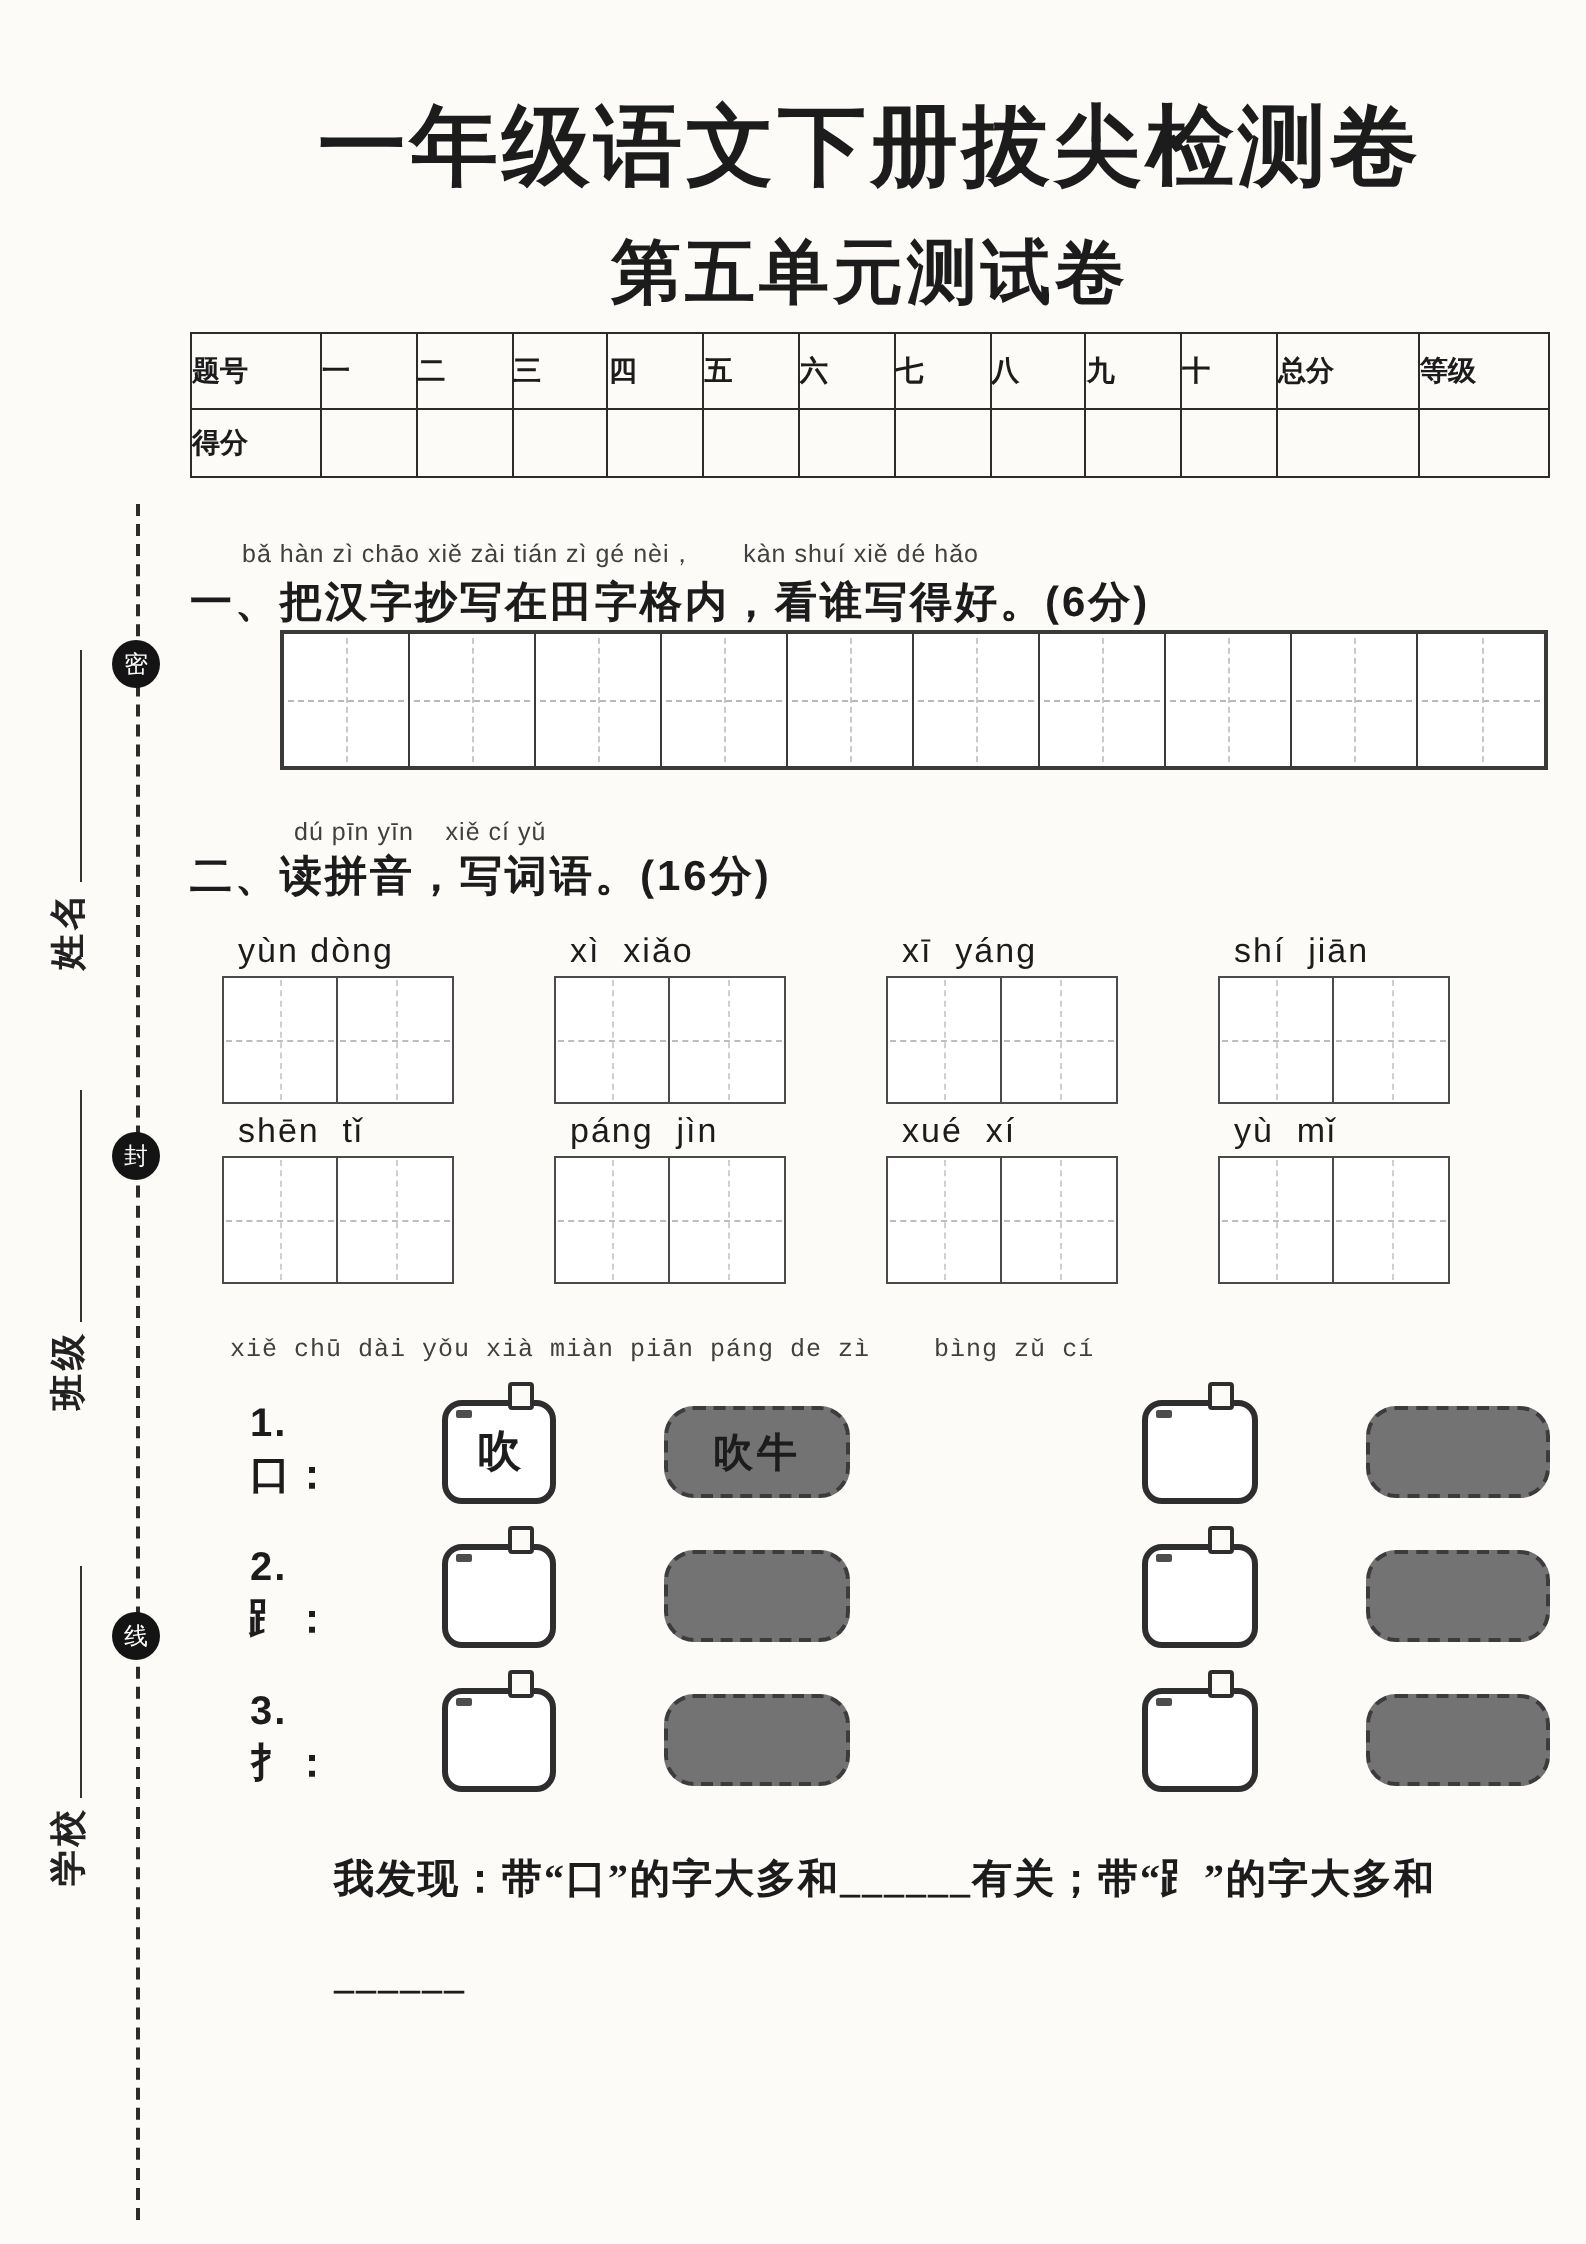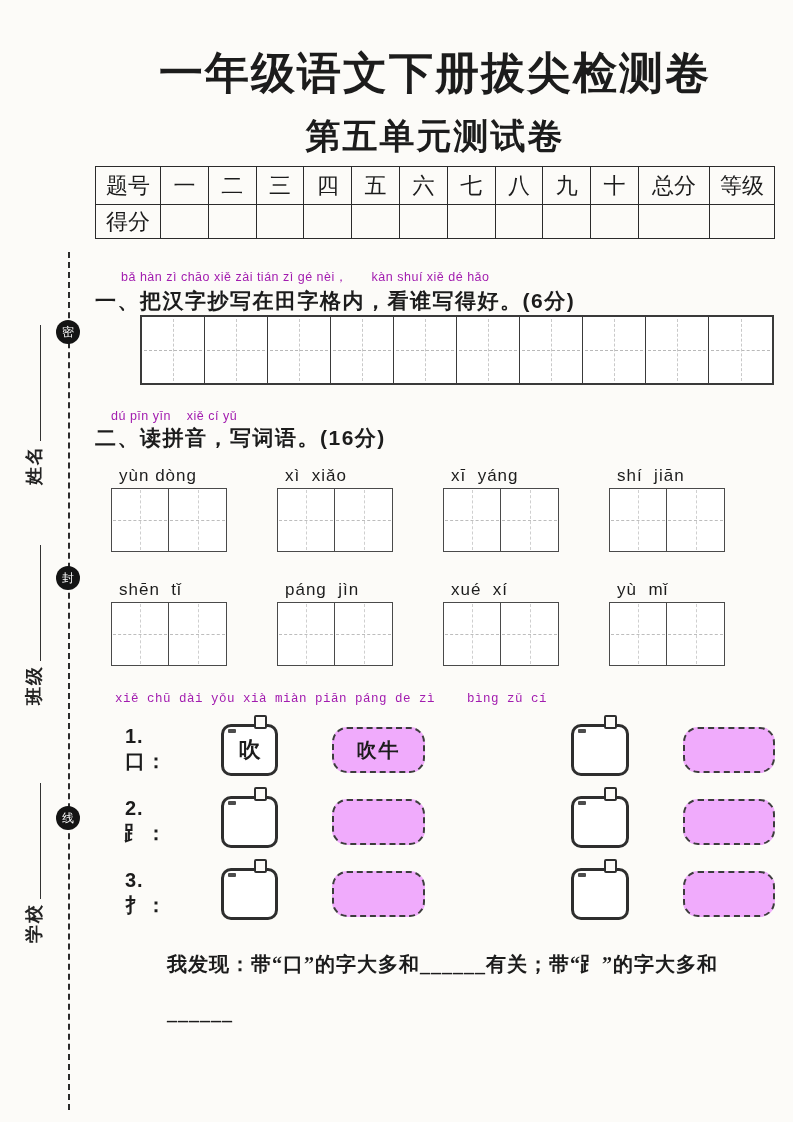--- a/index.html
+++ b/index.html
@@ -15,46 +15,46 @@
   .content { position: absolute; left: 95px; top: 0; width: 680px; }
 
   
   .title { margin-top: 44px; text-align: center; font-size: 44px; font-weight: 800; letter-spacing: 2px; }
   .subtitle { margin-top: 10px; text-align: center; font-size: 35px; font-weight: 800; letter-spacing: 2px; }
 
   
   .meta-row { margin-top: 28px; display: flex; justify-content: space-between; font-size: 20px; font-weight: 700; }
   table.score-table { margin-top: 6px; width: 100%; border-collapse: collapse; table-layout: fixed; }
   table.score-table td {
-    border: 1.6px solid #2b2b2b; height: 37px; text-align: center;
-    font-size: 22px; font-weight: 400; padding: 0;
+    border: 1.6px solid #2b2b2b; height: 37px; 
+    font-size: 14px; font-weight: 700; padding: 0;
   }
   table.score-table tr.score-row td { height: 33px; }
   td.col-first { width: 64px; }
   td.col-total { width: 70px; }
   td.col-grade { width: 64px; }
 
   
-  .pinyin { white-space: pre; font-size: 12.5px; color: #a21caf; letter-spacing: 0.5px; }
+  .pinyin { white-space: pre; font-size: 12.5px; color: #404040; letter-spacing: 0.5px; }
   .stem { font-size: 21px; font-weight: 600; letter-spacing: 1.5px; margin-top: 1px; }
 
   
   .sec1 { margin-top: 30px; }
   .sec1 .pinyin { margin-left: 26px; }
   .copy-text { text-align: center; font-size: 27px; font-weight: 800; letter-spacing: 3px; margin: 18px 0 14px; }
   .tzg-grid { display: flex; border: 2px solid #3a3a3a; width: 630px; margin-left: 45px; background: #fff; }
   .tzg-cell { position: relative; width: 63px; height: 66px; border-right: 1.6px solid #3a3a3a; box-sizing: border-box; }
   .tzg-cell:last-child { border-right: none; }
   .tzg-cell::before { content:""; position:absolute; left:2px; right:2px; top:50%; border-top: 1.5px dashed #b9b9b9; }
   .tzg-cell::after  { content:""; position:absolute; top:2px; bottom:2px; left:50%; border-left: 1.5px dashed #c9c9c9; }
 
   
   .sec2 { margin-top: 24px; }
-  .sec2 .pinyin { margin-left: 16px; }
-  .s2-grid { display: grid; grid-template-columns: repeat(4, 1fr); row-gap: 28px; margin-top: 14px; padding-left: 16px; }
+  .sec2 .pinyin { margin-left: 52px; }
+  .s2-grid { display: grid; grid-template-columns: repeat(4, 1fr); row-gap: 4px; margin-top: 14px; padding-left: 16px; }
   .s2-pinyin { font-size: 17px; letter-spacing: 1px; margin-left: 8px; white-space: pre; }
   .s2-box { display: flex; border: 1.7px solid #4a4a4a; width: 114px; height: 62px; margin-top: 2px; background:#fff; }
   .s2-cell { position: relative; width: 57px; border-right: 1.4px solid #4a4a4a; box-sizing: border-box; }
   .s2-cell:last-child { border-right: none; }
   .s2-cell::before { content:""; position:absolute; left:1px; right:1px; top:50%; border-top: 1.4px dashed #bdbdbd; }
   .s2-cell::after  { content:""; position:absolute; top:1px; bottom:1px; left:50%; border-left: 1.4px dashed #cfcfcf; }
 
   
   .sec3 { margin-top: 26px; }
   .sec3 .pinyin { margin-left: 20px; font-family: Liberation Mono, monospace; }
@@ -66,21 +66,21 @@
     display: flex; align-items: center; justify-content: center;
     font-size: 22px; font-weight: 600; margin-right: 10px;
   }
   .board::before {
     content:""; position:absolute; top:-12px; left:58%;
     width:9px; height:10px; border:2.5px solid #2e2e2e; background:#fcfbf8; border-radius:2px;
   }
   .board::after { content:""; position:absolute; top:2px; left:4px; width:8px; height:4px; background:#2e2e2e; opacity:.85; border-radius:1px; }
   .bubble {
     width: 106px; height: 42px;
-    border: 2.3px dashed #3c3c3c; border-radius: 15px; background:#f0abfc;
+    border: 2.3px dashed #3c3c3c; border-radius: 15px; background:#737373;
     display: flex; align-items: center; justify-content: center;
     font-size: 20px; font-weight: 600; letter-spacing: 2px;
   }
   .pair-gap { width: 70px; }
 
   .discover { margin-top: 16px; font-family: "Liberation Serif", serif; font-size: 20px; font-weight: 600; line-height: 2.4; letter-spacing: 1px; }
   .discover .l1 { padding-left: 72px; }
 
   
   .seal-line { position: absolute; left: 68px; top: 252px; height: 858px; border-left: 2.5px dashed #2b2b2b; }

